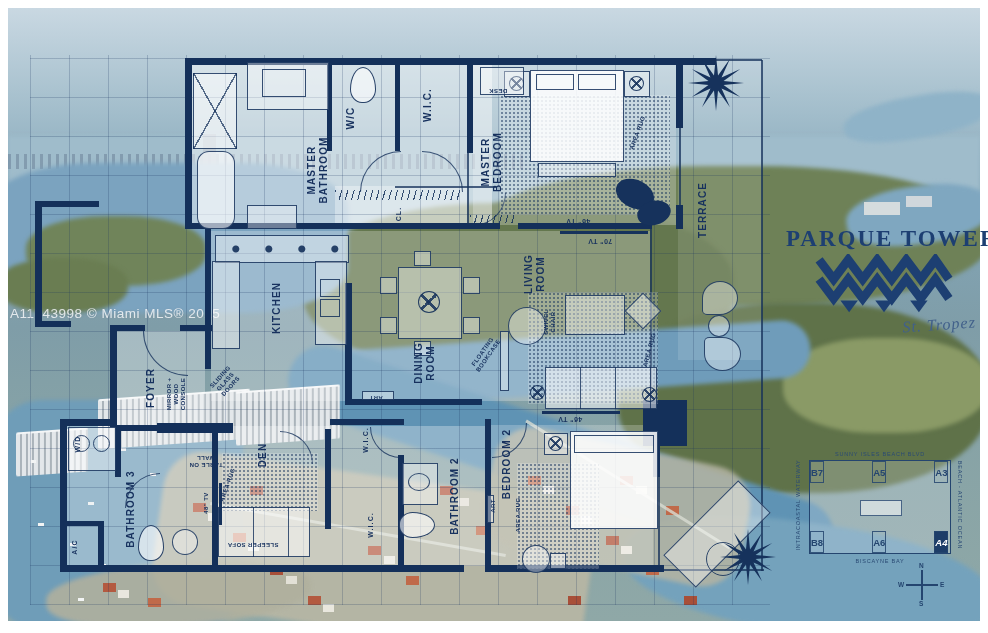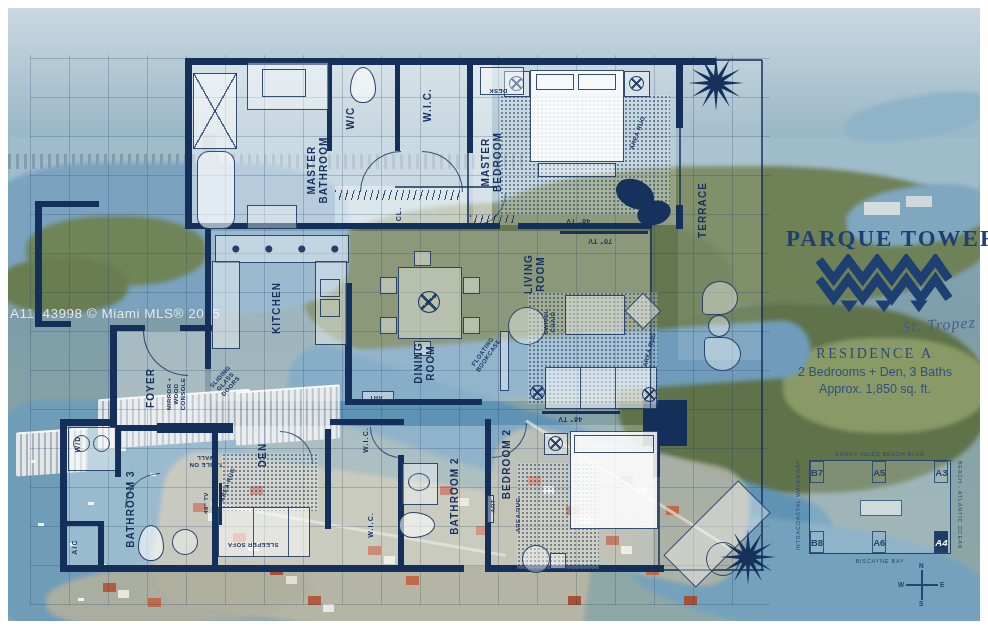--- a/index.html
+++ b/index.html
@@ -309,25 +309,20 @@
     <svg width="148" height="62" viewBox="0 0 150 64" style="margin-top:2px;">
       <polyline points="8,6 23,26 38,6 53,26 68,6 83,26 98,6 113,26 128,6 142,26" fill="none" stroke="#1d3f72" stroke-width="9"></polyline>
       <polyline points="8,26 23,46 38,26 53,46 68,26 83,46 98,26 113,46 128,26 142,46" fill="none" stroke="#1d3f72" stroke-width="9"></polyline>
       <path d="M30,48 l9,12 9,-12 z" fill="#1d3f72"></path>
       <path d="M66,48 l9,12 9,-12 z" fill="#1d3f72"></path>
       <path d="M102,48 l9,12 9,-12 z" fill="#1d3f72"></path>
     </svg>
     <div class="sig" style="text-align:right;margin:0 6px 0 0;">St. Tropez</div>
   </div>
 
-  <div class="panel" style="left:770px;top:346px;width:210px;">
-    <div class="res-title">RESIDENCE A</div>
-    <div class="res-line">2 Bedrooms + Den, 3 Baths</div>
-    <div class="res-line">Approx. 1,850 sq. ft.</div>
-  </div>
 
   <div class="panel" style="left:795px;top:448px;width:170px;">
     <div class="kp-street" style="margin-top:3px;">SUNNY ISLES BEACH BLVD</div>
     <div style="position:relative;margin-top:3px;">
       <div class="kp-street" style="position:absolute;left:-62px;top:42px;width:130px;transform:rotate(-90deg);transform-origin:center;">INTRACOASTAL WATERWAY</div>
       <div class="kp-street" style="position:absolute;right:-60px;top:42px;width:130px;transform:rotate(90deg);transform-origin:center;">BEACH - ATLANTIC OCEAN</div>
       <div class="unitgrid" style="margin:0 14px;height:92px;">
         <div class="cell">B7</div>
         <div class="cell">A5</div>
         <div class="cell">A3</div>

